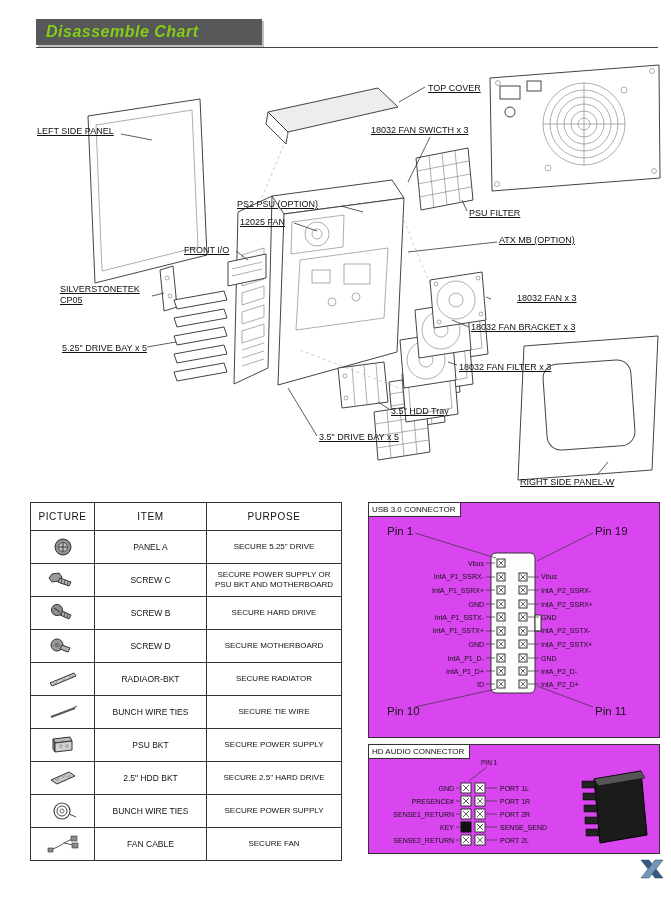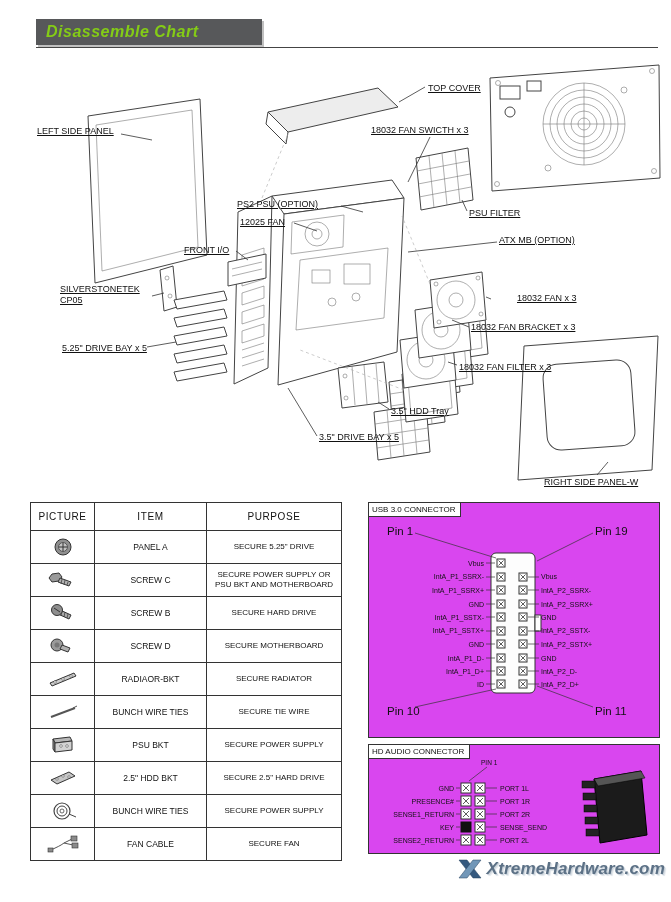--- a/index.html
+++ b/index.html
@@ -208,21 +208,21 @@
     <div class="dlabel" style="left:184px; top:195px;">FRONT I/O</div>
     <div class="dlabel" style="left:499px; top:185px;">ATX MB (OPTION)</div>
     <div class="dlabel" style="left:60px; top:234px;">SILVERSTONETEK
 CP05</div>
     <div class="dlabel" style="left:517px; top:243px;">18032 FAN x 3</div>
     <div class="dlabel" style="left:471px; top:272px;">18032 FAN BRACKET x 3</div>
     <div class="dlabel" style="left:62px; top:293px;">5.25" DRIVE BAY x 5</div>
     <div class="dlabel" style="left:459px; top:312px;">18032 FAN FILTER x 3</div>
     <div class="dlabel" style="left:391px; top:356px;">3.5" HDD Tray</div>
     <div class="dlabel" style="left:319px; top:382px;">3.5" DRIVE BAY x 5</div>
-    <div class="dlabel" style="left:544px; top:427px;">RIGHT SIDE PANEL-W</div>
+    <div class="dlabel" style="left:520px; top:427px;">RIGHT SIDE PANEL-W</div>
   </div>
 
   <table class="parts">
     <colgroup>
         <col style="width:64px">
         <col style="width:112px">
         <col style="width:135px">
       </colgroup>
     <thead>
       <tr>
@@ -472,16 +472,15 @@
         <rect x="217" y="84" width="13" height="7" fill="#222" stroke="#000" stroke-width=".5"></rect>
       </g>
     </svg>
   </div>
 
   <div class="watermark">
     <svg width="26" height="22" viewBox="0 0 26 22">
       <polygon points="2,2 10,2 24,20 16,20" fill="#35597f" stroke="#24405c" stroke-width=".5"></polygon>
       <polygon points="24,2 16,2 2,20 10,20" fill="#7297b8" stroke="#24405c" stroke-width=".5"></polygon>
     </svg>
-    <span class="wm-text">XtremeHardware.com</span>
   </div>
 
 </div>
 
 </body></html>

